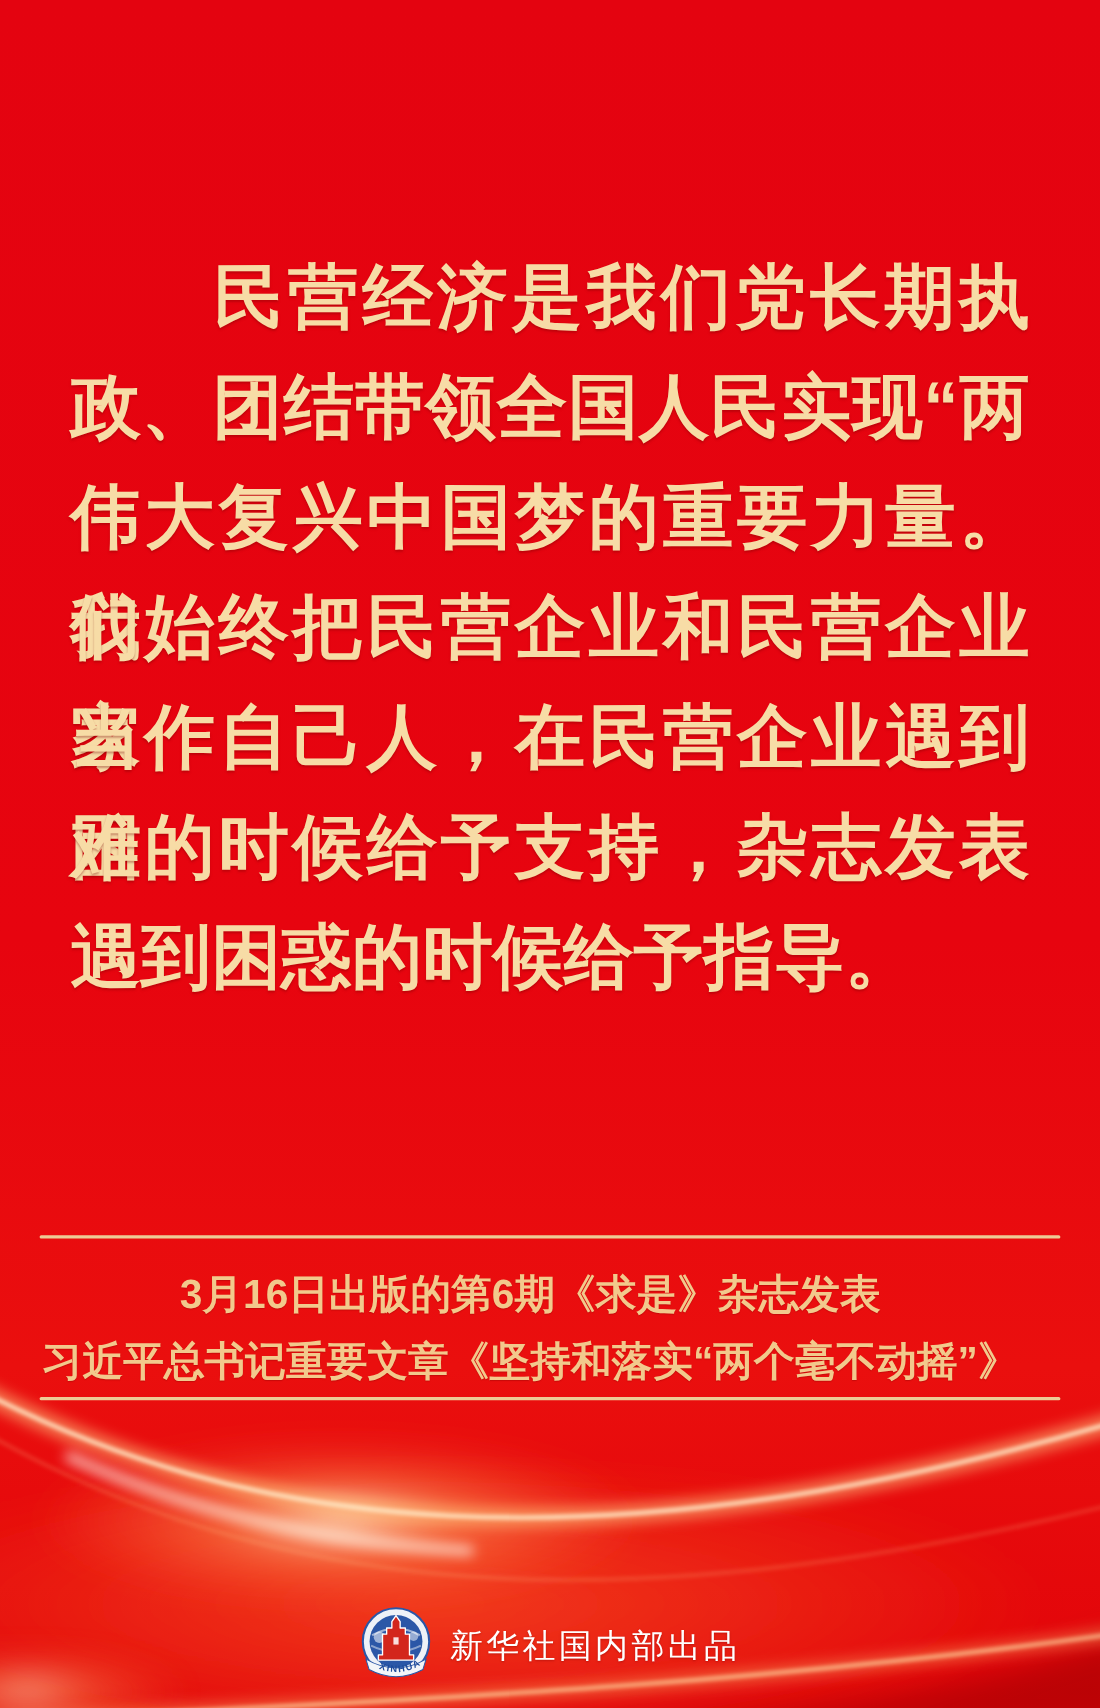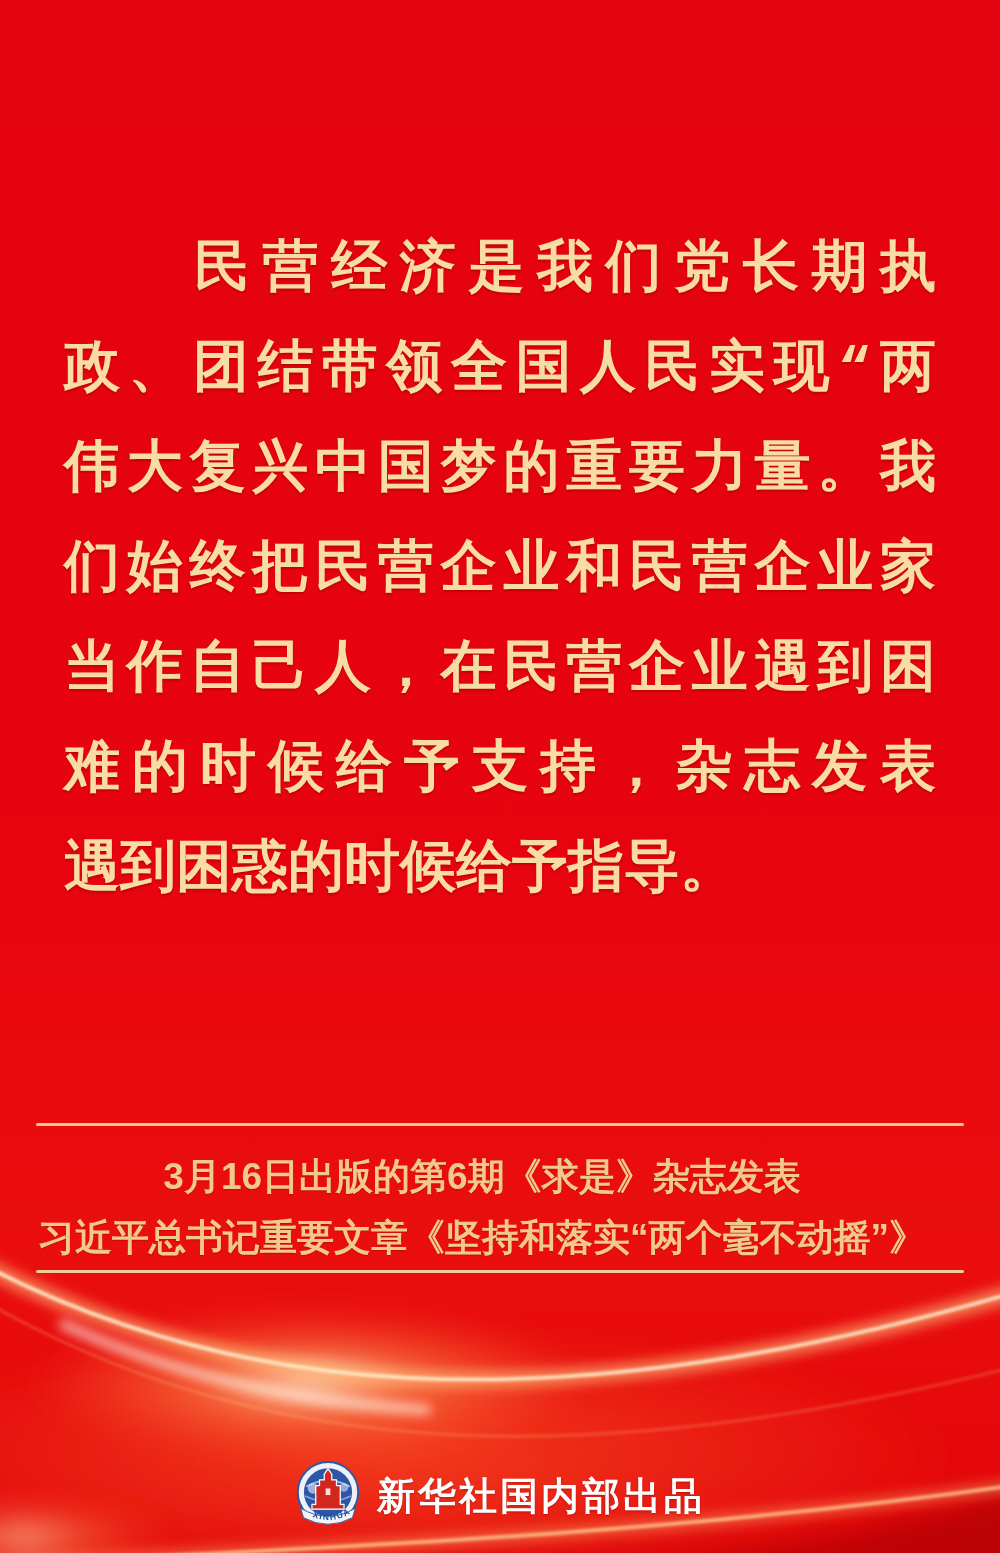--- a/index.html
+++ b/index.html
@@ -6,22 +6,22 @@
   body{width:1000px;height:1553px;overflow:hidden;background:#111;}
   .poster{
     position:relative;width:1000px;height:1553px;overflow:hidden;
     background:linear-gradient(180deg,#e40310 0%,#e7040f 55%,#ea0f0e 80%,#e20409 100%);
     font-family:"Liberation Sans","DejaVu Sans",sans-serif;
   }
   
   .quote{
     position:absolute;left:64px;top:220px;width:872px;
     color:#f7dca6;
-    font-family:Liberation Mono, monospace;
-    font-weight:700;font-size:56px;
+    font-family:Liberation Sans, sans-serif;
+    font-weight:700;font-size:64px;
     text-shadow:0 2px 2px rgba(120,0,0,.35);
   }
   .quote .line{
     height:100px;line-height:100px;
     text-align:justify;text-align-last:justify;
     text-justify:inter-character;
   }
   .quote .line.first{text-indent:130px;}
   .quote .line.last{text-align-last:left;}
   
@@ -37,21 +37,21 @@
   }
   .caption .cap-line{height:61px;line-height:61px;}
   
   .flare{position:absolute;left:0;top:1238px;width:1000px;height:315px;pointer-events:none;}
   
   .footer{
     position:absolute;left:0;top:1456px;width:1000px;height:80px;
     display:flex;align-items:center;justify-content:center;gap:16px;
   }
   .credit{
-    color:#ffffff;font-size:38px;font-weight:700;letter-spacing:3px;
+    color:#ffffff;font-size:30px;font-weight:400;letter-spacing:3px;
     font-family:"Liberation Sans","DejaVu Sans",sans-serif;
     text-shadow:0 1px 2px rgba(120,0,0,.4);
   }
 </style>
 </head>
 <body>
 
 <div class="poster">
 
   <svg class="flare" viewBox="0 0 1000 315" aria-hidden="true">

